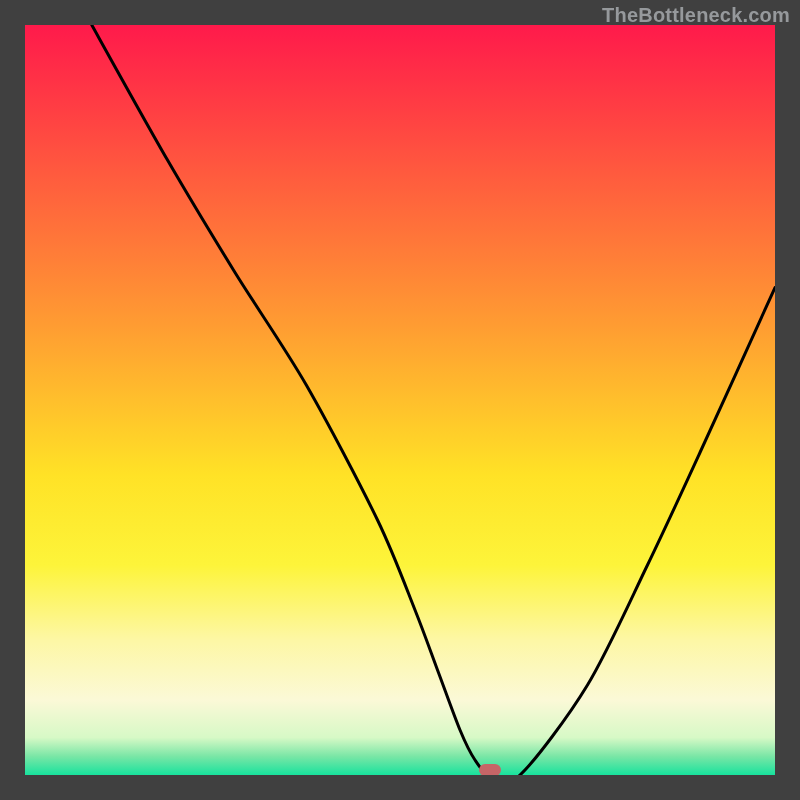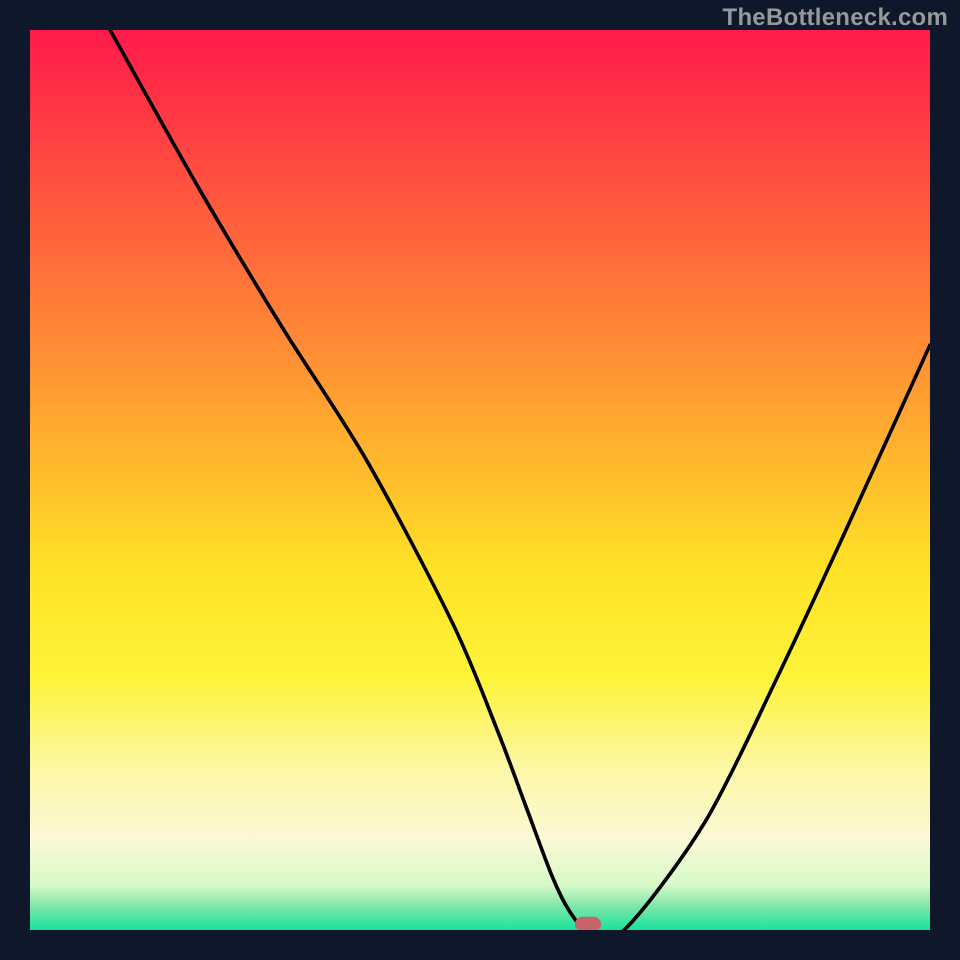--- a/index.html
+++ b/index.html
@@ -1,21 +1,21 @@
 <!DOCTYPE html>
 <html><head>
 <meta charset="utf-8">
 <style>
   * { margin: 0; padding: 0; box-sizing: border-box; }
   html, body { width: 800px; height: 800px; overflow: hidden; background: #000; }
   .frame {
     position: relative;
     width: 800px;
     height: 800px;
-    background: #0f172a;
+    background: #404040;
   }
   .watermark {
     position: absolute;
     top: 4px;
     right: 10px;
     font-family: Arial, Helvetica, sans-serif;
     font-size: 20px;
     font-weight: 600;
     color: #96999c;
     letter-spacing: 0.2px;

